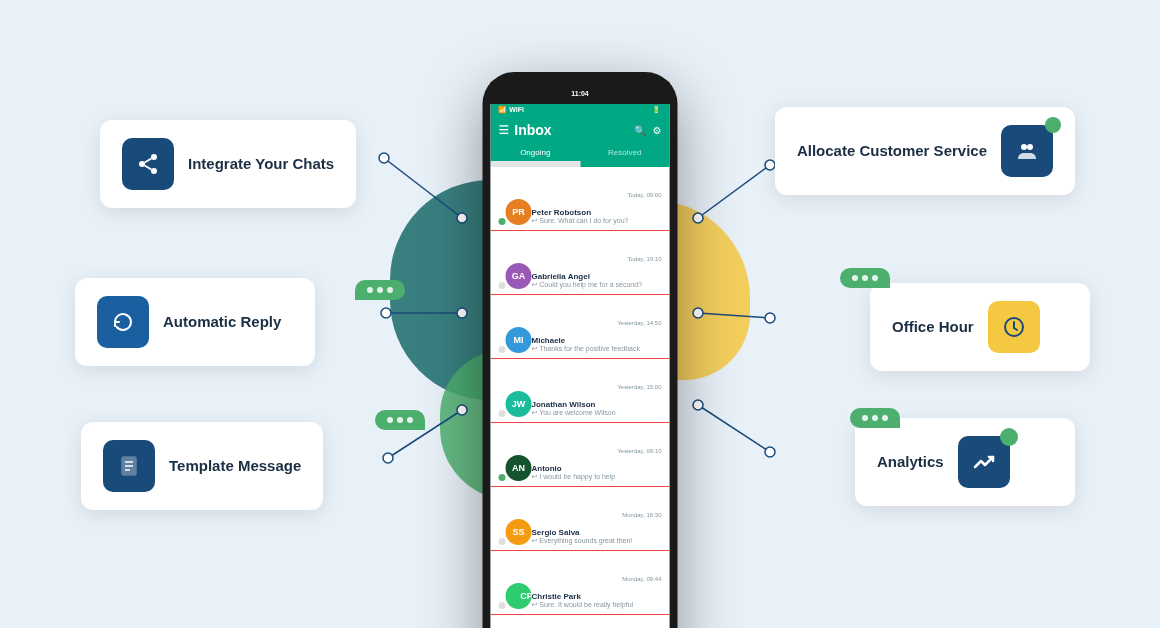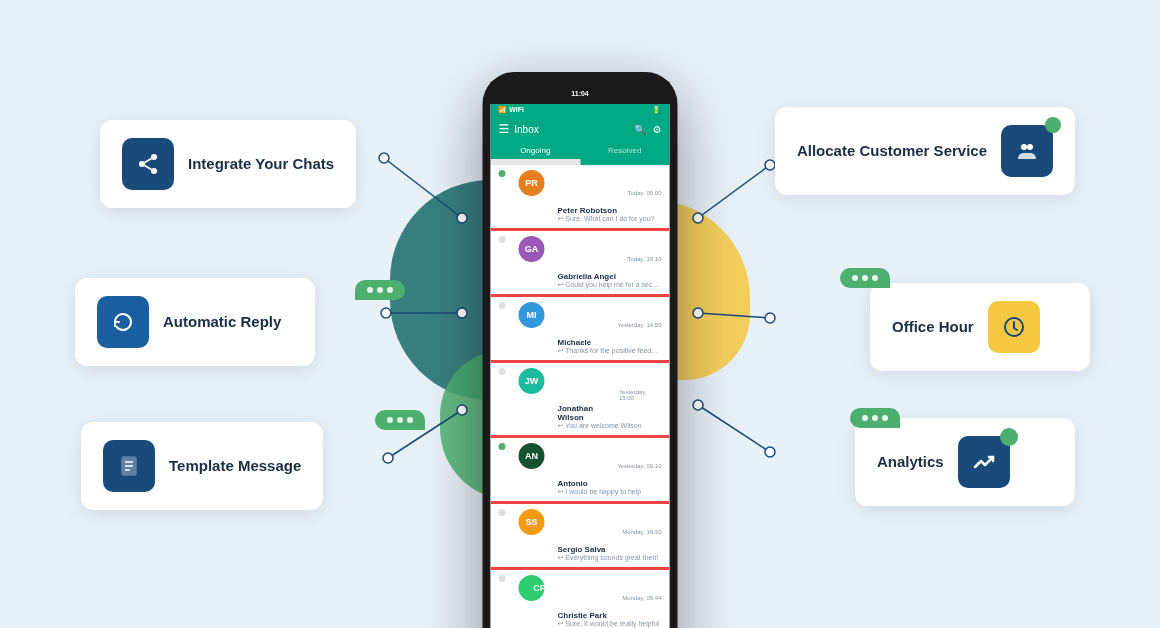--- a/index.html
+++ b/index.html
@@ -139,22 +139,22 @@
     .phone-header {
       background: #00a884;
       padding: 6px 8px;
       display: flex;
       align-items: center;
       justify-content: space-between;
     }
 
     .phone-header-title {
       color: #fff;
-      font-size: 10px;
-      font-weight: 400;
+      font-size: 14px;
+      font-weight: 700;
     }
 
     .phone-header-icons {
       display: flex; gap: 6px;
       color: #fff;
       font-size: 10px;
     }
 
     .phone-tabs {
       background: #00a884;
@@ -174,24 +174,24 @@
       color: #fff;
       border-bottom: 6px solid #e5e5e5;
     }
 
     .chat-list {
       background: #fff;
     }
 
     .chat-item {
       display: flex;
-      align-items: flex-start;
+      align-items: flex-end;
       padding: 5px 8px;
-      border-bottom: 3px solid #ef4444;
-      gap: 13px;
+      border-bottom: 1px solid #ef4444;
+      gap: 0;
     }
 
     .chat-avatar {
       width: 26px; height: 26px;
       border-radius: 50%;
       flex-shrink: 0;
       display: flex; align-items: center; justify-content: center;
       font-size: 9px;
       font-weight: 700;
       color: #fff;

